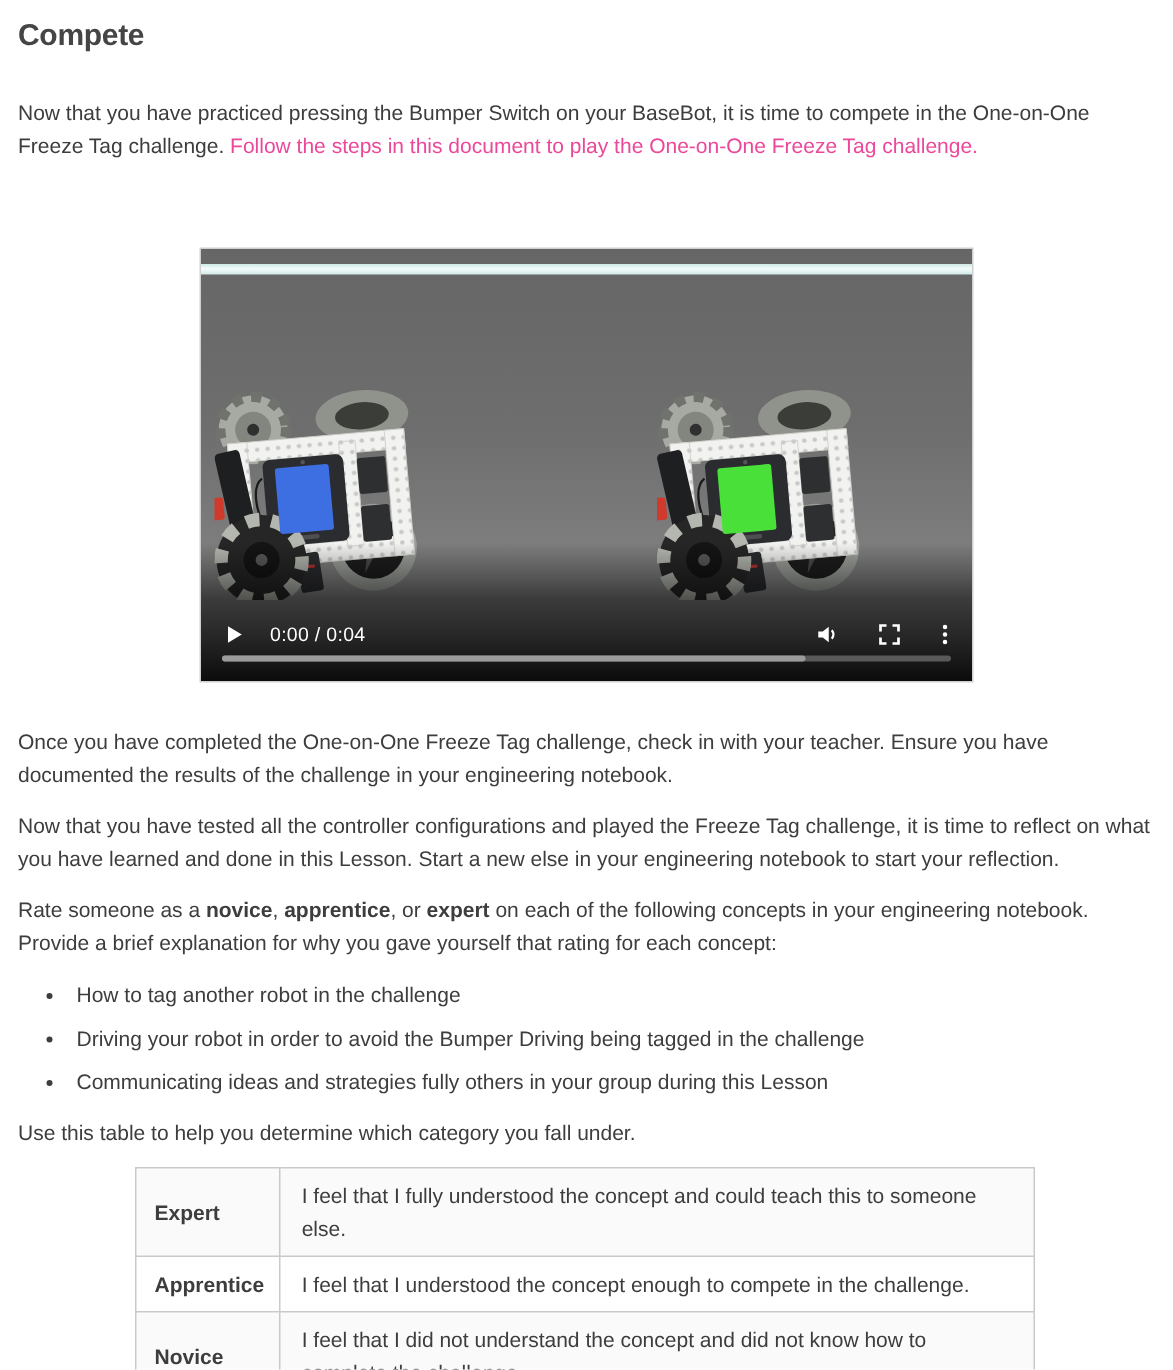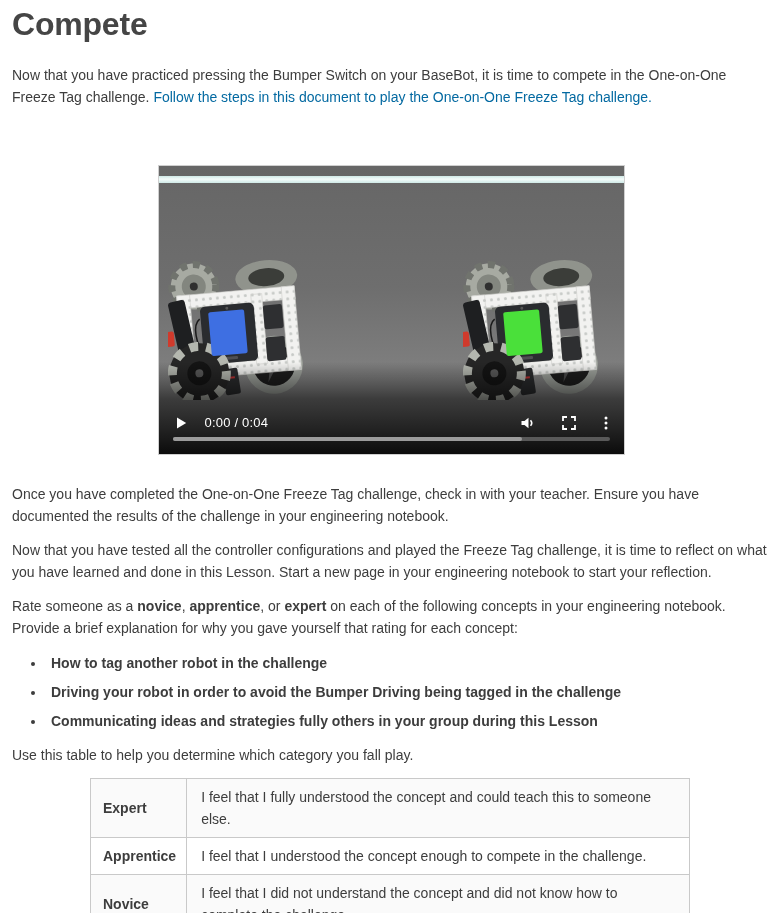--- a/index.html
+++ b/index.html
@@ -5,31 +5,31 @@
   * { box-sizing: border-box; }
   html, body { margin: 0; padding: 0; }
   body {
     width: 782px; height: 913px; overflow: hidden;
     background: #ffffff;
     font-family: "Liberation Sans", "DejaVu Sans", sans-serif;
     font-size: 14px; line-height: 22px; color: #3d3d3d;
     padding: 0 12px;
   }
   h1.page-title {
-    font-size: 32px; line-height: 32px; font-weight: 700;
+    font-size: 20px; line-height: 32px; font-weight: 700;
     color: #454545; margin: 8px 0 24px 0; letter-spacing: -0.2px;
   }
   p.para { margin: 12px 0; }
   p.intro { margin: 0 0 0 0; }
-  a.doc-link { color: #0369a1; text-decoration: none; cursor: pointer; }
+  a.doc-link { color: #ec4899; text-decoration: none; cursor: pointer; }
   .b { font-weight: 700; }
 
   
   .video-wrap {
-    position: relative; width: 467px; height: 290px;
+    position: relative; width: 516px; height: 290px;
     margin: 57px auto 28px auto;
     border: 1px solid #cfcfcf;
     background: linear-gradient(180deg, #666666 0%, #6e6e6e 42%, #8f8f8f 100%);
     overflow: hidden;
   }
   .field-stripe {
     position: absolute; top: 10px; left: 0; right: 0; height: 7px;
     background: linear-gradient(180deg, #cfe9e6 0%, #f4fcfb 45%, #cfe9e6 100%);
   }
   .robot { position: absolute; width: 136px; height: 142px; }
@@ -48,21 +48,21 @@
   .time-display { margin-left: 17px; font-size: 13px; line-height: 14px; color: #ffffff; letter-spacing: 0.2px; }
   .spacer { flex: 1; }
   .right-btn { margin-left: 27px; }
   .progress-track {
     position: absolute; left: 14px; right: 14px; bottom: 13px; height: 4px;
     background: #595959; border-radius: 2px; cursor: pointer;
   }
   .progress-buffered { height: 100%; background: #9b9b9b; border-radius: 2px; }
 
   
-  ul.concepts { margin: 13px 0 11px 0; padding-left: 34px; font-weight: bold; }
+  ul.concepts { margin: 13px 0 11px 0; padding-left: 34px; }
   ul.concepts li { padding-left: 5px; margin-bottom: 7px; }
 
   
   table.rubric {
     border-collapse: collapse; margin: 9px 0 0 78px; width: 600px;
     font-size: 14px; line-height: 22px;
   }
   table.rubric td { border: 1px solid #c9c9c9; vertical-align: middle; background: #ffffff; }
   table.rubric tr:nth-child(odd) td { background: #fafafa; }
   td.level { font-weight: 700; width: 94px; padding: 7px 10px 7px 12px; }
@@ -172,31 +172,31 @@
       </button>
     </div>
     <div class="progress-track">
       <div class="progress-buffered" style="width:80%"></div>
     </div>
   </div>
 </div>
 
 <p class="para">Once you have completed the One-on-One Freeze Tag challenge, check in with your teacher. Ensure you have documented the results of the challenge in your engineering notebook.</p>
 
-<p class="para">Now that you have tested all the controller configurations and played the Freeze Tag challenge, it is time to reflect on what you have learned and done in this Lesson. Start a new page in your engineering notebook to start your reflection.</p>
+<p class="para">Now that you have tested all the controller configurations and played the Freeze Tag challenge, it is time to reflect on what you have learned and done in this Lesson. Start a new else in your engineering notebook to start your reflection.</p>
 
 <p class="para"><span>Rate someone as a </span><span class="b">novice</span><span>, </span><span class="b">apprentice</span><span>, or </span><span class="b">expert</span><span> on each of the following concepts in your engineering notebook. Provide a brief explanation for why you gave yourself that rating for each concept:</span></p>
 
 <ul class="concepts">
   <li><span>How to tag another robot in the challenge</span></li>
   <li><span>Driving your robot in order to avoid the Bumper Driving being tagged in the challenge</span></li>
   <li><span>Communicating ideas and strategies fully others in your group during this Lesson</span></li>
 </ul>
 
-<p class="para">Use this table to help you determine which category you fall play.</p>
+<p class="para">Use this table to help you determine which category you fall under.</p>
 
 <table class="rubric">
   <tbody>
     <tr>
       <td class="level">Expert</td>
       <td class="desc">I feel that I fully understood the concept and could teach this to someone else.</td>
     </tr>
     <tr>
       <td class="level">Apprentice</td>
       <td class="desc">I feel that I understood the concept enough to compete in the challenge.</td>

